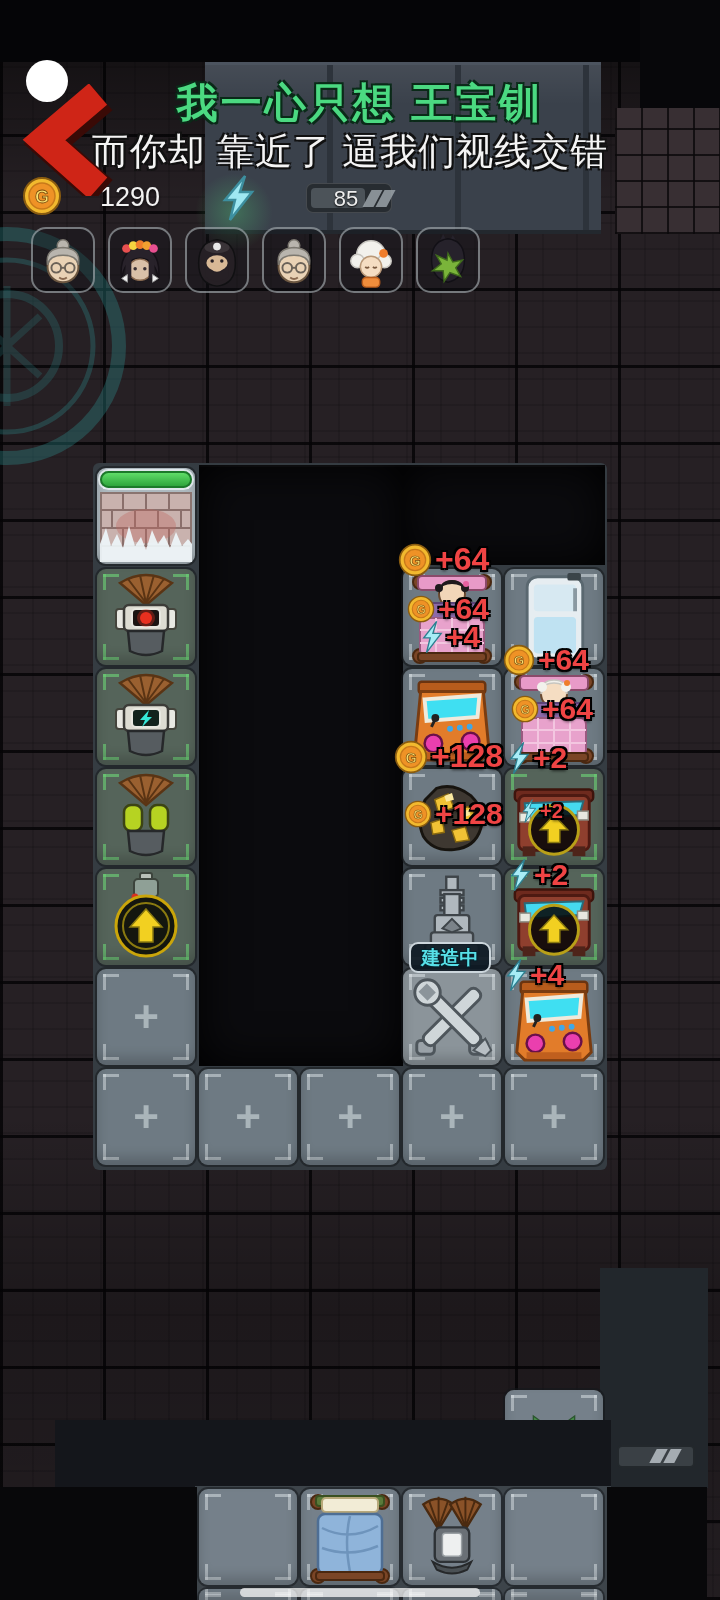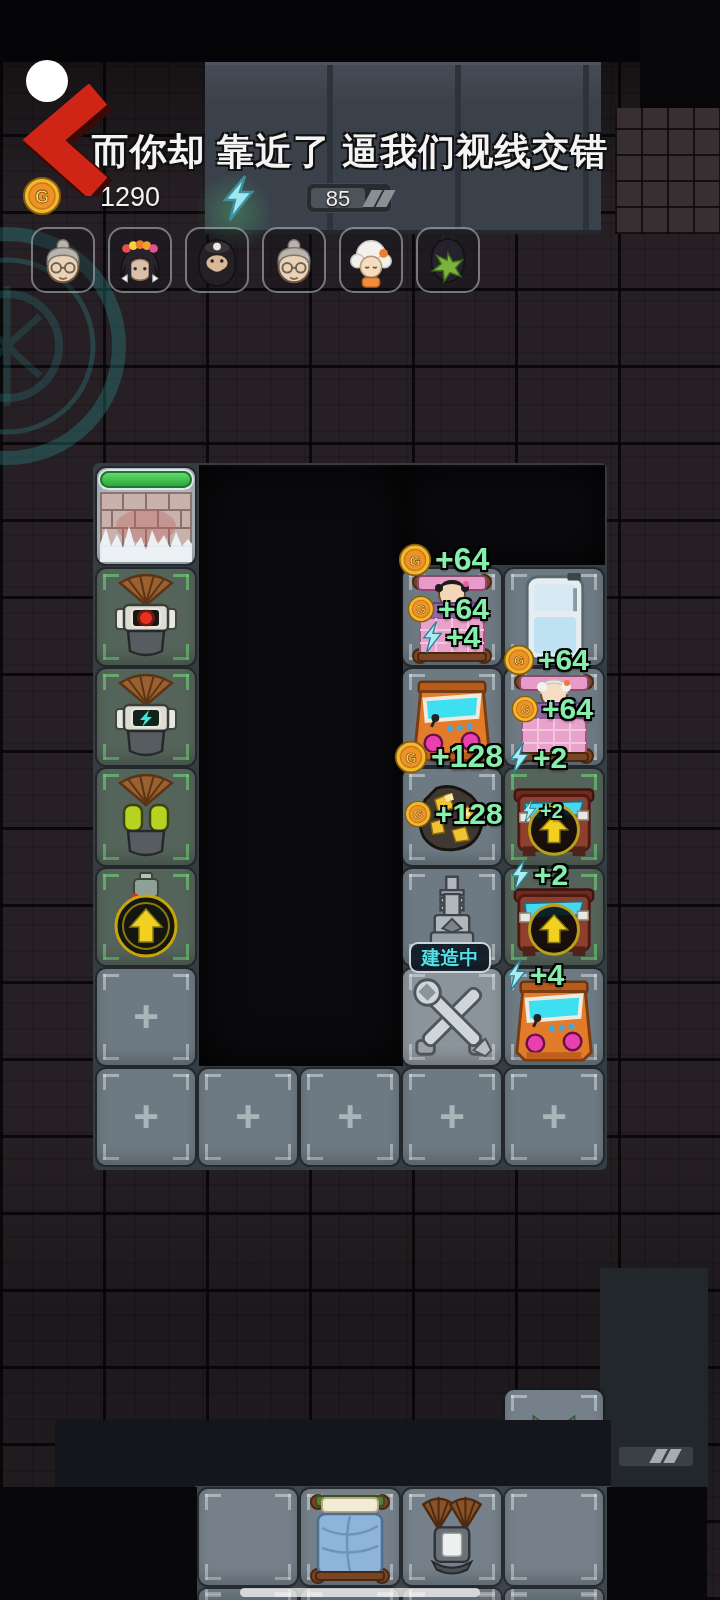--- a/index.html
+++ b/index.html
@@ -51,47 +51,47 @@
   .tile.wall{background-color:#aeb9bf;--ck:rgba(255,255,255,.65);}
   .tile>svg{position:absolute;inset:0;margin:auto;}
   .plus{position:absolute;inset:0;display:flex;align-items:center;justify-content:center;
     font-size:44px;font-weight:bold;color:rgba(230,240,242,.5);}
   .healthbar{position:absolute;left:3px;top:3px;right:3px;height:17px;border-radius:9px;
     background:linear-gradient(#5fdd68,#2fa53c);border:2px solid #1c7a2a;
     box-shadow:0 0 0 2px rgba(235,243,245,.8);}
 
   
   .fi{position:absolute;display:flex;align-items:center;gap:3px;z-index:40;}
-  .fi .val{font-weight:bold;font-size:30px;color:#86efac;
+  .fi .val{font-weight:bold;font-size:30px;color:#ef4444;
     text-shadow:-2px -2px 0 #000,2px -2px 0 #000,-2px 2px 0 #000,2px 2px 0 #000,0 3px 3px rgba(0,0,0,.6);}
   .fi.big .val{font-size:32px;}
   .fi.small .val{font-size:20px;}
 
   
   .build-badge{position:absolute;left:409px;top:942px;width:82px;height:31px;z-index:42;
     background:rgba(14,26,36,.93);border:2px solid #ccd6dc;border-radius:9px;
     display:flex;align-items:center;justify-content:center;
     font-size:19px;font-weight:bold;color:#57e0e8;
     text-shadow:-1px -1px 0 #06222c,1px -1px 0 #06222c,-1px 1px 0 #06222c,1px 1px 0 #06222c;}
 
   
   .lyric1{position:absolute;left:0;top:76px;width:720px;text-align:center;z-index:50;
     font-size:41px;font-weight:bold;letter-spacing:3px;color:#4bd981;
     text-shadow:-2px -2px 0 #0a2a18,2px -2px 0 #0a2a18,-2px 2px 0 #0a2a18,2px 2px 0 #0a2a18;}
   .lyric2{position:absolute;left:0;top:127px;width:700px;text-align:center;z-index:50;
-    font-size:37px;font-weight:bold;letter-spacing:1px;color:#f4f4f4;
+    font-size:37px;font-weight:normal;letter-spacing:1px;color:#f4f4f4;
     text-shadow:-2px -2px 0 #111,2px -2px 0 #111,-2px 2px 0 #111,2px 2px 0 #111;}
   .coin-count{position:absolute;left:100px;top:182px;font-size:27px;color:#f2f2f2;z-index:45;
     text-shadow:0 2px 3px rgba(0,0,0,.7);}
   .energy-glow{position:absolute;left:192px;top:170px;width:84px;height:84px;border-radius:50%;z-index:44;
     background:radial-gradient(circle,rgba(80,215,120,.30),transparent 65%);}
   .energy-pill{position:absolute;left:306px;top:183px;width:86px;height:30px;border-radius:7px;z-index:45;
     background:#272c31;border:1px solid rgba(255,255,255,.14);}
   .energy-seg{position:absolute;left:4px;top:4px;width:54px;height:20px;border-radius:4px;background:#4c5359;}
-  .energy-val{position:absolute;left:2px;top:2px;width:58px;text-align:center;font-size:22px;color:#eee;
+  .energy-val{position:absolute;left:10px;top:2px;width:58px;text-align:center;font-size:22px;color:#eee;
     text-shadow:0 1px 2px #000;}
   .slash{position:absolute;top:6px;width:11px;height:17px;background:#9aa2a8;transform:skewX(-28deg);opacity:.85;}
 
   
   .avatar-box{position:absolute;top:227px;width:64px;height:66px;border-radius:15px;z-index:45;
     background:rgba(16,18,22,.35);border:2px solid rgba(205,215,220,.5);
     display:flex;align-items:flex-end;justify-content:center;}
 
   
   .dark-panel{position:absolute;left:600px;top:1268px;width:108px;height:220px;background:#22272c;}
@@ -450,20 +450,21 @@
     <svg width="22" height="34" viewBox="0 0 24 36">
       <polygon points="17,1 3,19 10,19 6,35 22,14 13,14" fill="#a8ecf6" stroke="#2d7f90" stroke-width="1.5"></polygon>
     </svg>
     <span class="val">+4</span>
   </div>
 
   <div class="build-badge">
     <span>建造中</span>
   </div>
 
+  <div class="lyric1">我一心只想 王宝钏</div>
   <div class="lyric2">而你却 靠近了 逼我们视线交错</div>
 
   <svg class="abs" style="left:20px;top:84px;z-index:52;" width="96" height="112" viewBox="0 0 96 112">
     <polyline points="82,14 28,60 82,108" fill="none" stroke="#3a0a06" stroke-width="32" stroke-linejoin="miter"></polyline>
     <polyline points="78,10 24,56 78,104" fill="none" stroke="#cf2517" stroke-width="28" stroke-linejoin="miter"></polyline>
   </svg>
   <div class="abs" style="left:26px;top:60px;width:42px;height:42px;border-radius:50%;background:#fff;z-index:53;"></div>
 
   <svg class="abs" style="left:22px;top:176px;z-index:45;" width="40" height="40" viewBox="0 0 40 40">
     <circle cx="20" cy="20" r="18" fill="#f2b92e" stroke="#8a5c10" stroke-width="2"></circle>

